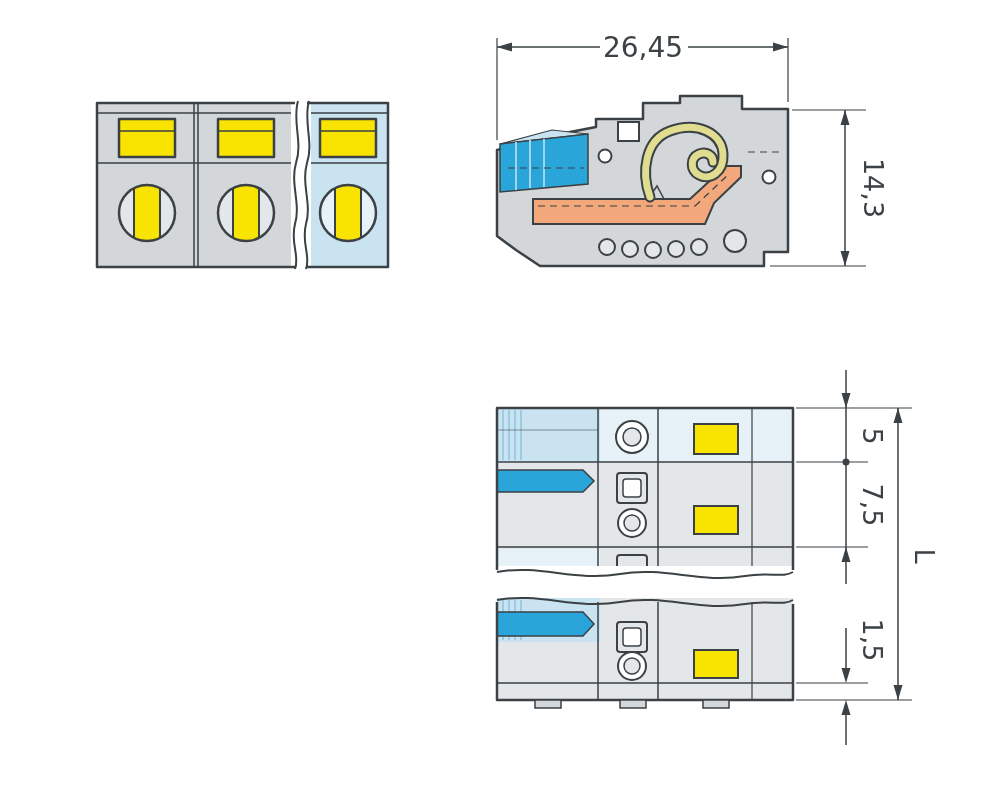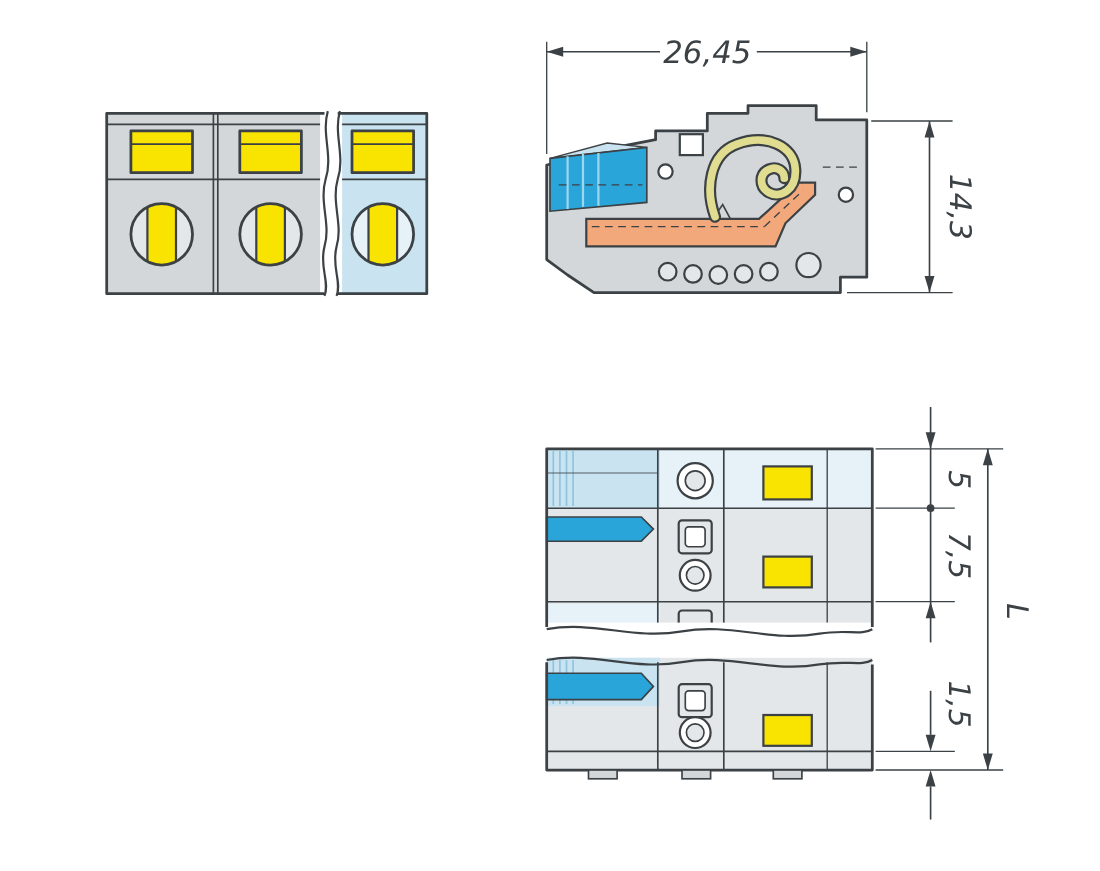--- a/index.html
+++ b/index.html
@@ -1,21 +1,21 @@
 <!DOCTYPE html>
 <html style="--c-line: #3b4144; --c-body: #d3d7d9; --c-lgray: #e4e7e9; --c-yellow: #f9e300; --c-blue: #2aa5da; --c-lblue: #c9e3f1; --c-pblue: #e6f1f8; --c-orange: #f3a87c; --c-spring: #e0dd90; --c-bg: #ffffff;"><head>
 <meta charset="utf-8">
 <style>
   :root{
     --c-line:#3b4144; --c-body:#d3d7d9; --c-lgray:#e4e7e9; --c-yellow:#f9e300;
     --c-blue:#2aa5da; --c-lblue:#c9e3f1; --c-pblue:#e6f1f8; --c-orange:#f3a87c;
     --c-spring:#e0dd90; --c-bg:#ffffff;
   }
   html,body{margin:0;padding:0;background:var(--c-bg);}
-  .canvas{position:relative;width:1000px;height:792px;background:var(--c-bg);overflow:hidden;font-style:italic;}
+  .canvas{position:relative;width:1000px;height:792px;background:var(--c-bg);overflow:hidden;}
   svg{position:absolute;left:0;top:0;}
   .s-line{stroke:var(--c-line);} .nf{fill:none;}
   .sw25{stroke-width:2.5;stroke-linejoin:round;} .sw2{stroke-width:2;} .sw15{stroke-width:1.5;} .sw12{stroke-width:1.2;}
   .f-body{fill:var(--c-body);} .f-lgray{fill:var(--c-lgray);} .f-yellow{fill:var(--c-yellow);}
   .f-blue{fill:var(--c-blue);} .f-lblue{fill:var(--c-lblue);} .f-pblue{fill:var(--c-pblue);}
   .f-orange{fill:var(--c-orange);} .f-white{fill:#ffffff;} .f-line{fill:var(--c-line);}
   .dash{stroke-dasharray:7 5;}
   text.dim{font-family:"DejaVu Sans","Liberation Sans",sans-serif;font-size:27px;fill:var(--c-line);}
   text.big{font-size:28px;}
 </style>

